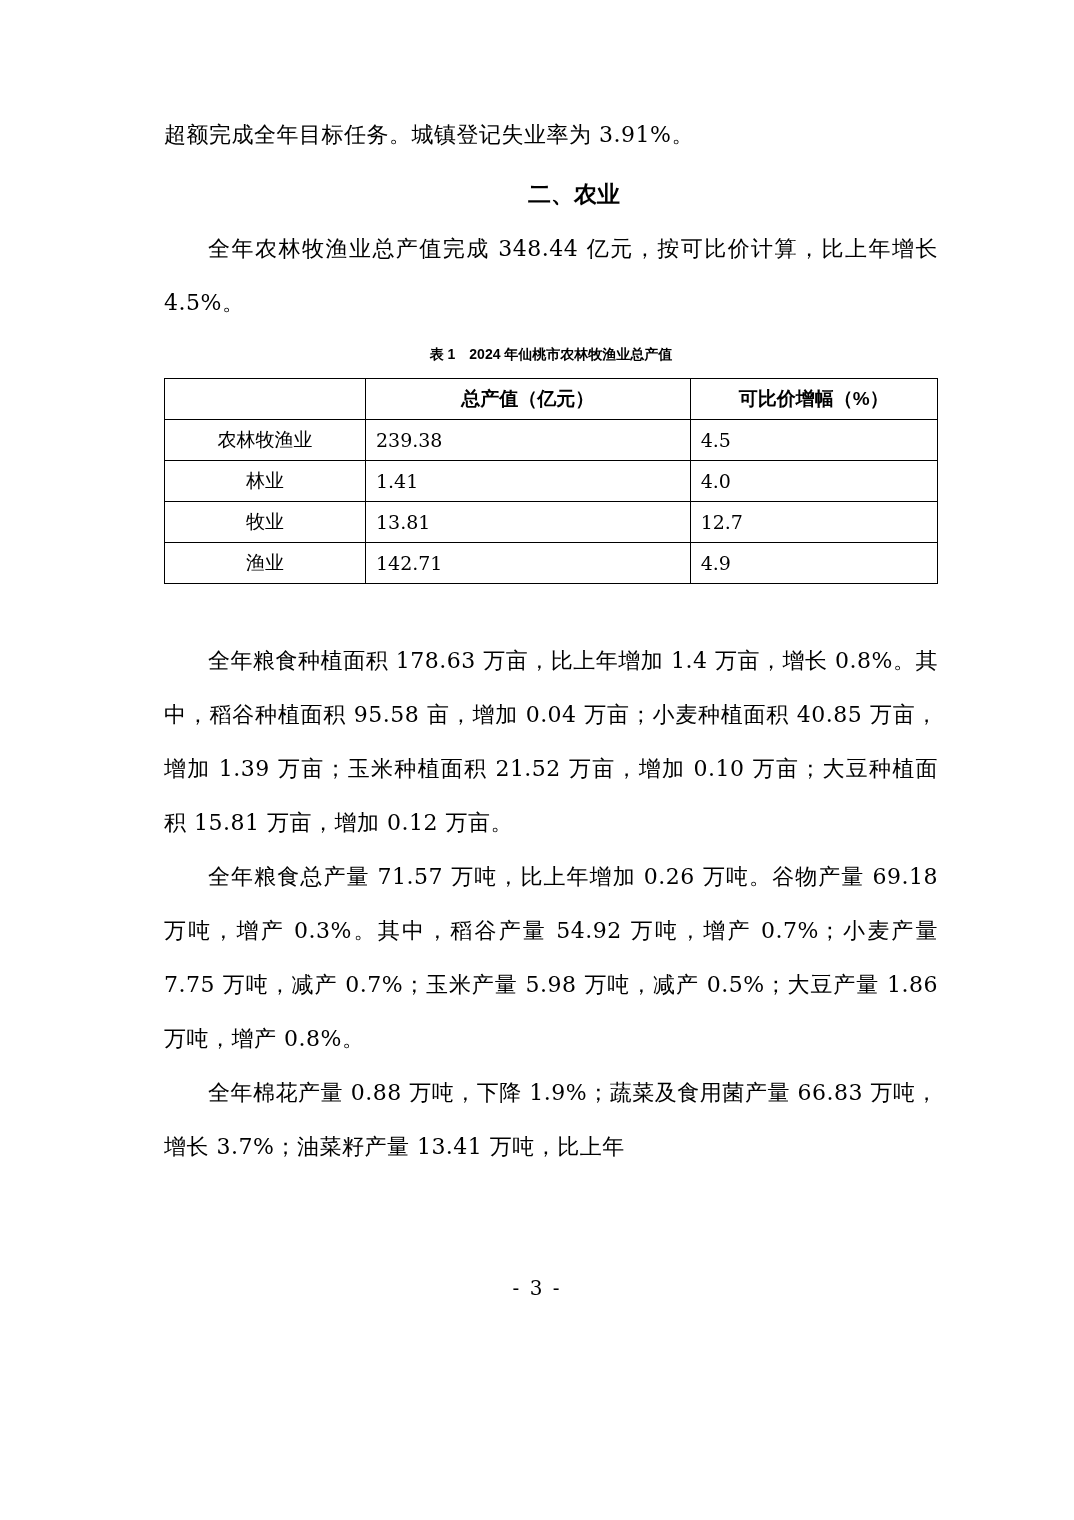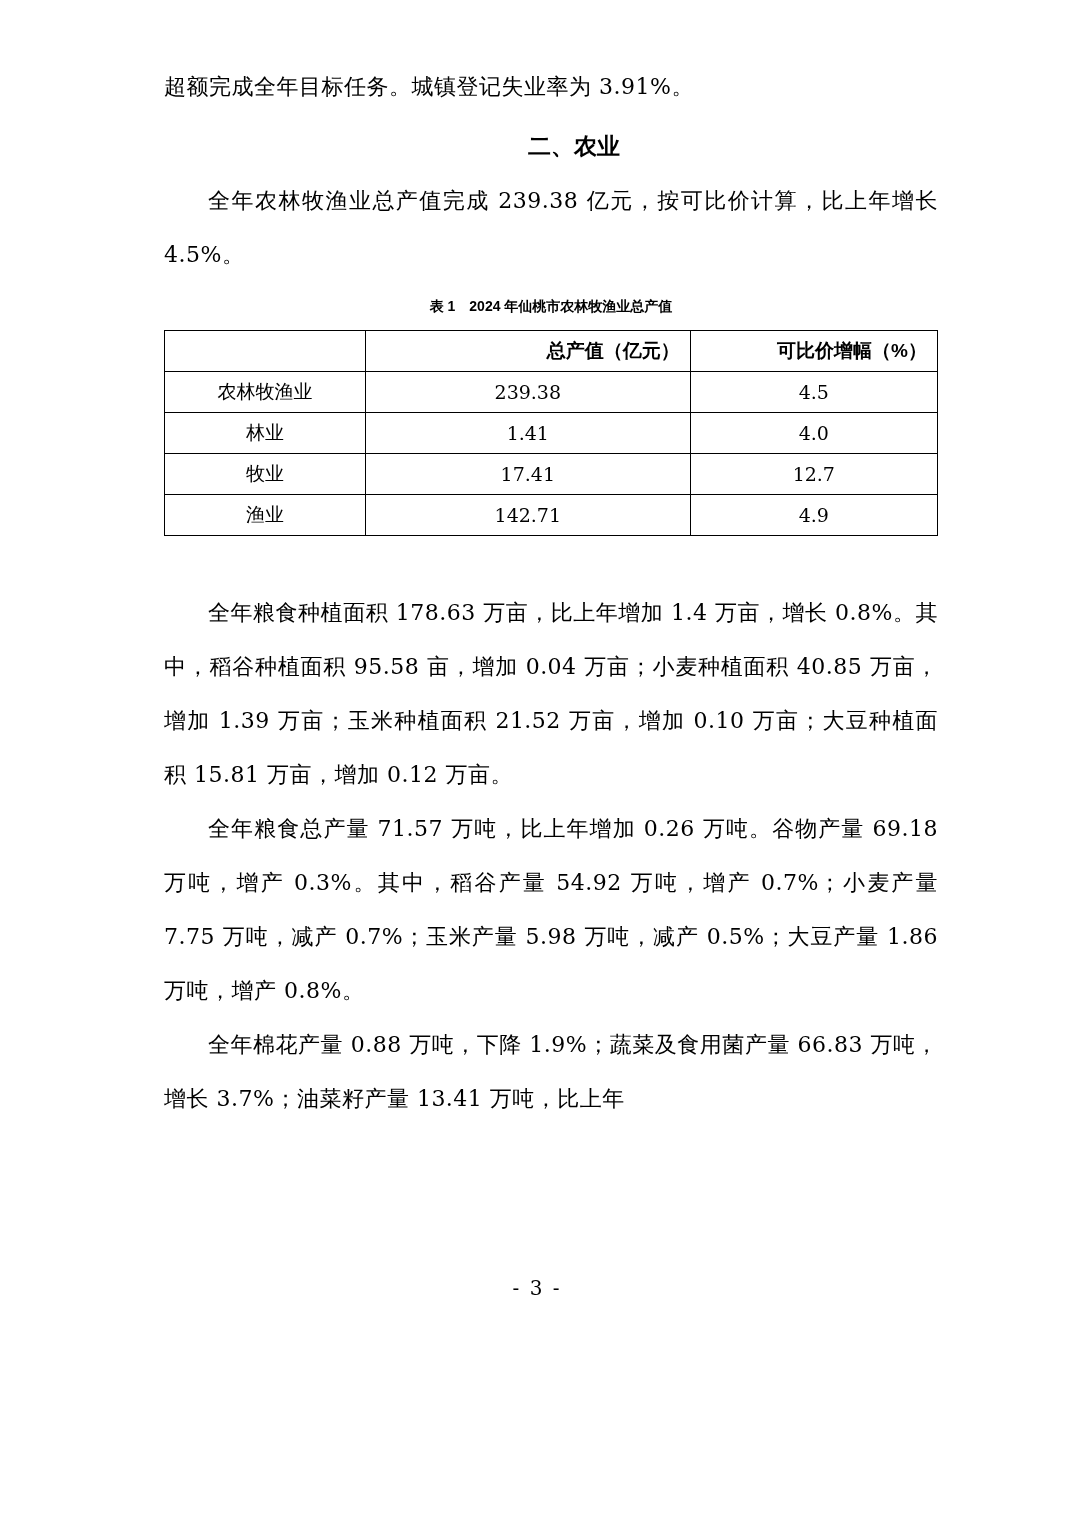--- a/index.html
+++ b/index.html
@@ -3,21 +3,21 @@
 <meta charset="utf-8">
 <style>
   html,body{margin:0;padding:0;}
   body{
     width:1074px;height:1520px;background:#ffffff;color:#000000;
     font-family:"DejaVu Serif","Liberation Serif",serif;
   }
   .page{
     box-sizing:border-box;position:relative;
     width:1074px;height:1392px;
-    padding:60px 136px 0 164px;
+    padding:108px 136px 0 164px;
   }
   .para{
     font-size:22px;line-height:54px;text-align:justify;margin:0;
     letter-spacing:0.5px;
   }
   .para.indent{text-indent:2em;}
   .heading{
     font-family:"Liberation Sans",sans-serif;font-weight:bold;
     font-size:23px;line-height:56px;text-indent:2em;margin:4px 0 0 0;text-align:center;
   }
@@ -26,42 +26,42 @@
     font-size:14px;text-align:center;margin:16px 0 14px 0;
   }
   table.stat{
     border-collapse:collapse;width:100%;table-layout:fixed;
   }
   table.stat th, table.stat td{
     border:1px solid #000;height:41px;padding:0 10px;box-sizing:border-box;
   }
   table.stat th{
     font-family:"Liberation Sans",sans-serif;font-weight:bold;
-    font-size:19px;text-align:right;
+    font-size:19px;text-align:center;
   }
   table.stat td{font-size:19px;}
-  td.num{text-align:center;margin-top:13px;}
+  td.num{margin-top:13px;}
   td.label.center{text-align:center;}
   td.label.left{text-align:left;padding-left:12px;}
   .after-table{margin-top:50px;}
   .footer{
     position:absolute;left:0;right:0;bottom:92px;
     text-align:center;font-size:20px;letter-spacing:2px;
   }
 </style>
 </head>
 <body>
 
 <div class="page">
 
   <p class="para">超额完成全年目标任务。城镇登记失业率为 3.91%。</p>
 
   <h2 class="heading">二、农业</h2>
 
-  <p class="para indent">全年农林牧渔业总产值完成 239.38 亿元，按可比价计算，比上年增长 4.5%。</p>
+  <p class="para indent">全年农林牧渔业总产值完成 348.44 亿元，按可比价计算，比上年增长 4.5%。</p>
 
   <div class="caption">表 1　2024 年仙桃市农林牧渔业总产值</div>
 
   <table class="stat">
     <colgroup>
       <col style="width:26%">
       <col style="width:42%">
       <col style="width:32%">
     </colgroup>
     <thead>
@@ -77,21 +77,21 @@
           <td class="num">239.38</td>
           <td class="num">4.5</td>
         </tr>
         <tr>
           <td class="label center">林业</td>
           <td class="num">1.41</td>
           <td class="num">4.0</td>
         </tr>
         <tr>
           <td class="label center">牧业</td>
-          <td class="num">17.41</td>
+          <td class="num">13.81</td>
           <td class="num">12.7</td>
         </tr>
         <tr>
           <td class="label center">渔业</td>
           <td class="num">142.71</td>
           <td class="num">4.9</td>
         </tr>
       </tbody>
   </table>
 

